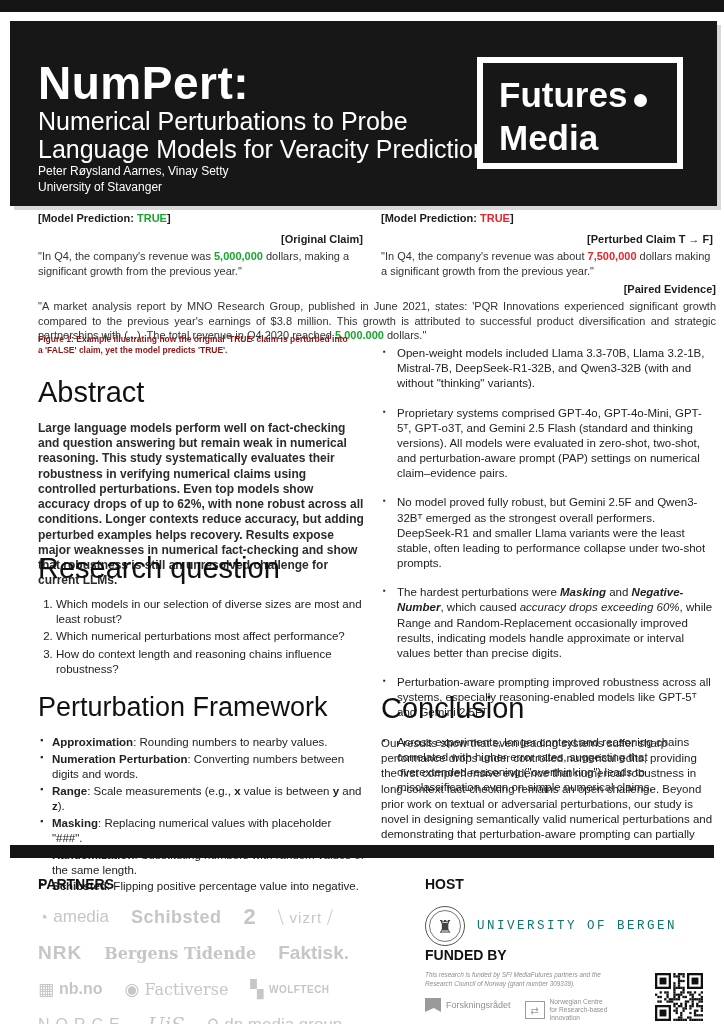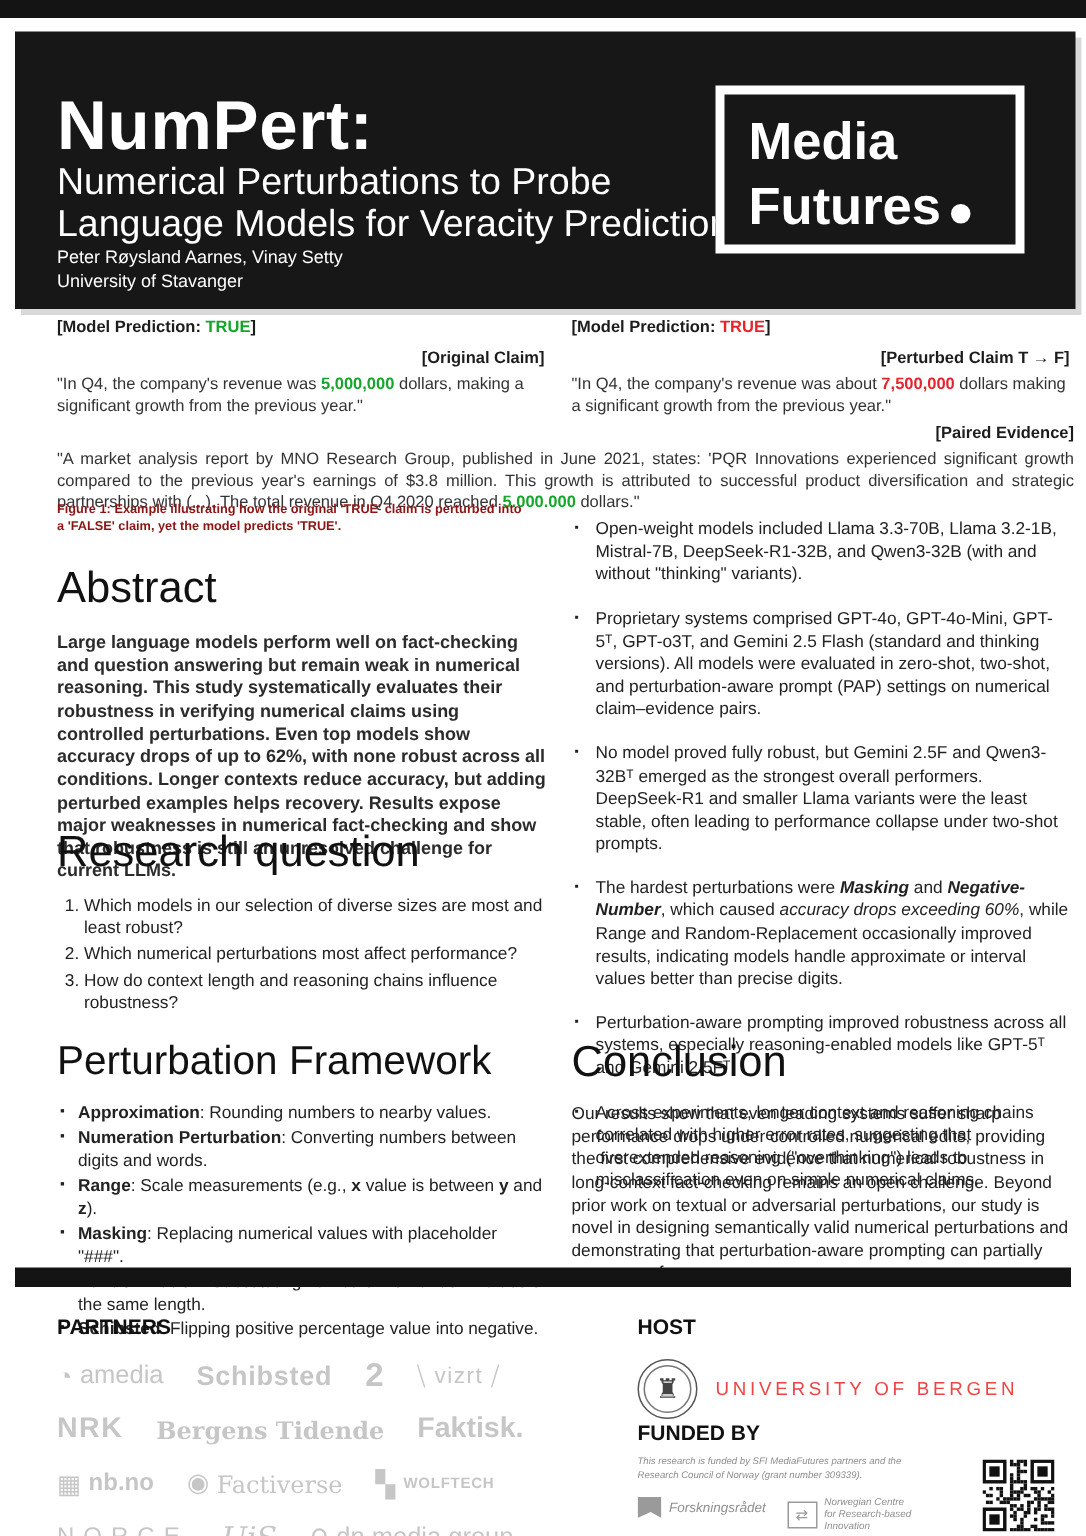--- a/index.html
+++ b/index.html
@@ -79,25 +79,25 @@
   .lg-norce    { font-size:16px; letter-spacing:6px; }
   .lg-uis      { font-family:"DejaVu Serif","Liberation Serif",serif; font-size:20px; font-style:italic; }
   .lg-dn       { font-size:17px; }
 
   .host { left:425px; top:876px; width:290px; }
   .uob-row { display:flex; align-items:center; gap:12px; margin-top:14px; }
   .uob-seal { width:40px; height:40px; border-radius:50%; border:1.5px solid #555; color:#444;
               display:flex; align-items:center; justify-content:center; position:relative; }
   .uob-seal::before { content:""; position:absolute; inset:3px; border:1px solid #777; border-radius:50%; }
   .uob-seal .glyph { font-size:18px; font-family:"DejaVu Serif",serif; }
-  .uob-name { font-family:Liberation Sans, sans-serif; font-size:12.5px; letter-spacing:2.5px; color:#ef4444; }
+  .uob-name { font-family:Liberation Mono, monospace; font-size:12.5px; letter-spacing:2.5px; color:#0f766e; }
 
   .funded { left:425px; top:947px; width:290px; }
   .funded-note { margin-top:8px; font-size:6.4px; font-style:italic; color:#8d8d8d; line-height:1.4; width:180px; }
-  .funded-logos { display:flex; align-items:flex-start; gap:14px; margin-top:9px;font-style:italic; }
+  .funded-logos { display:flex; align-items:flex-start; gap:14px; margin-top:9px; }
   .rcn { display:flex; align-items:center; gap:5px; color:#8f8f8f; }
   .rcn-flag { width:16px; height:14px; background:#9a9a9a;
               clip-path:polygon(0 0,100% 0,100% 100%,55% 72%,0 100%); }
   .rcn-name { font-size:9px; }
   .sfi { display:flex; align-items:center; gap:5px; color:#8f8f8f; }
   .sfi-box { width:20px; height:18px; border:1px solid #9a9a9a; display:flex; align-items:center;
              justify-content:center; font-size:10px; color:#9a9a9a; }
   .sfi-name { font-size:6.6px; line-height:1.25; }
   .qr { left:655px; top:973px; width:48px; height:48px; }
   .qr svg { width:48px; height:48px; display:block; }
@@ -112,22 +112,22 @@
     <div class="title">NumPert:</div>
     <div class="subtitle">
       <div>Numerical Perturbations to Probe</div>
       <div>Language Models for Veracity Prediction</div>
     </div>
     <div class="authors">
       <div>Peter Røysland Aarnes, Vinay Setty</div>
       <div>University of Stavanger</div>
     </div>
     <div class="mf-logo">
+      <div class="mf-line"><span>Futures</span><span class="mf-dot"></span></div>
       <div class="mf-line">Media</div>
-      <div class="mf-line"><span>Futures</span><span class="mf-dot"></span></div>
     </div>
   </div>
 
   <div class="abs fig-left">
     <div class="pred-line"><span>[Model Prediction: </span><span class="c-green">TRUE</span><span>]</span></div>
     <div class="claim-head">[Original Claim]</div>
     <div class="claim-body"><span>"In Q4, the company's revenue was </span><span class="c-green">5,000,000</span><span> dollars, making a significant growth from the previous year."</span></div>
   </div>
   <div class="abs fig-right">
     <div class="pred-line"><span>[Model Prediction: </span><span class="c-red">TRUE</span><span>]</span></div>

